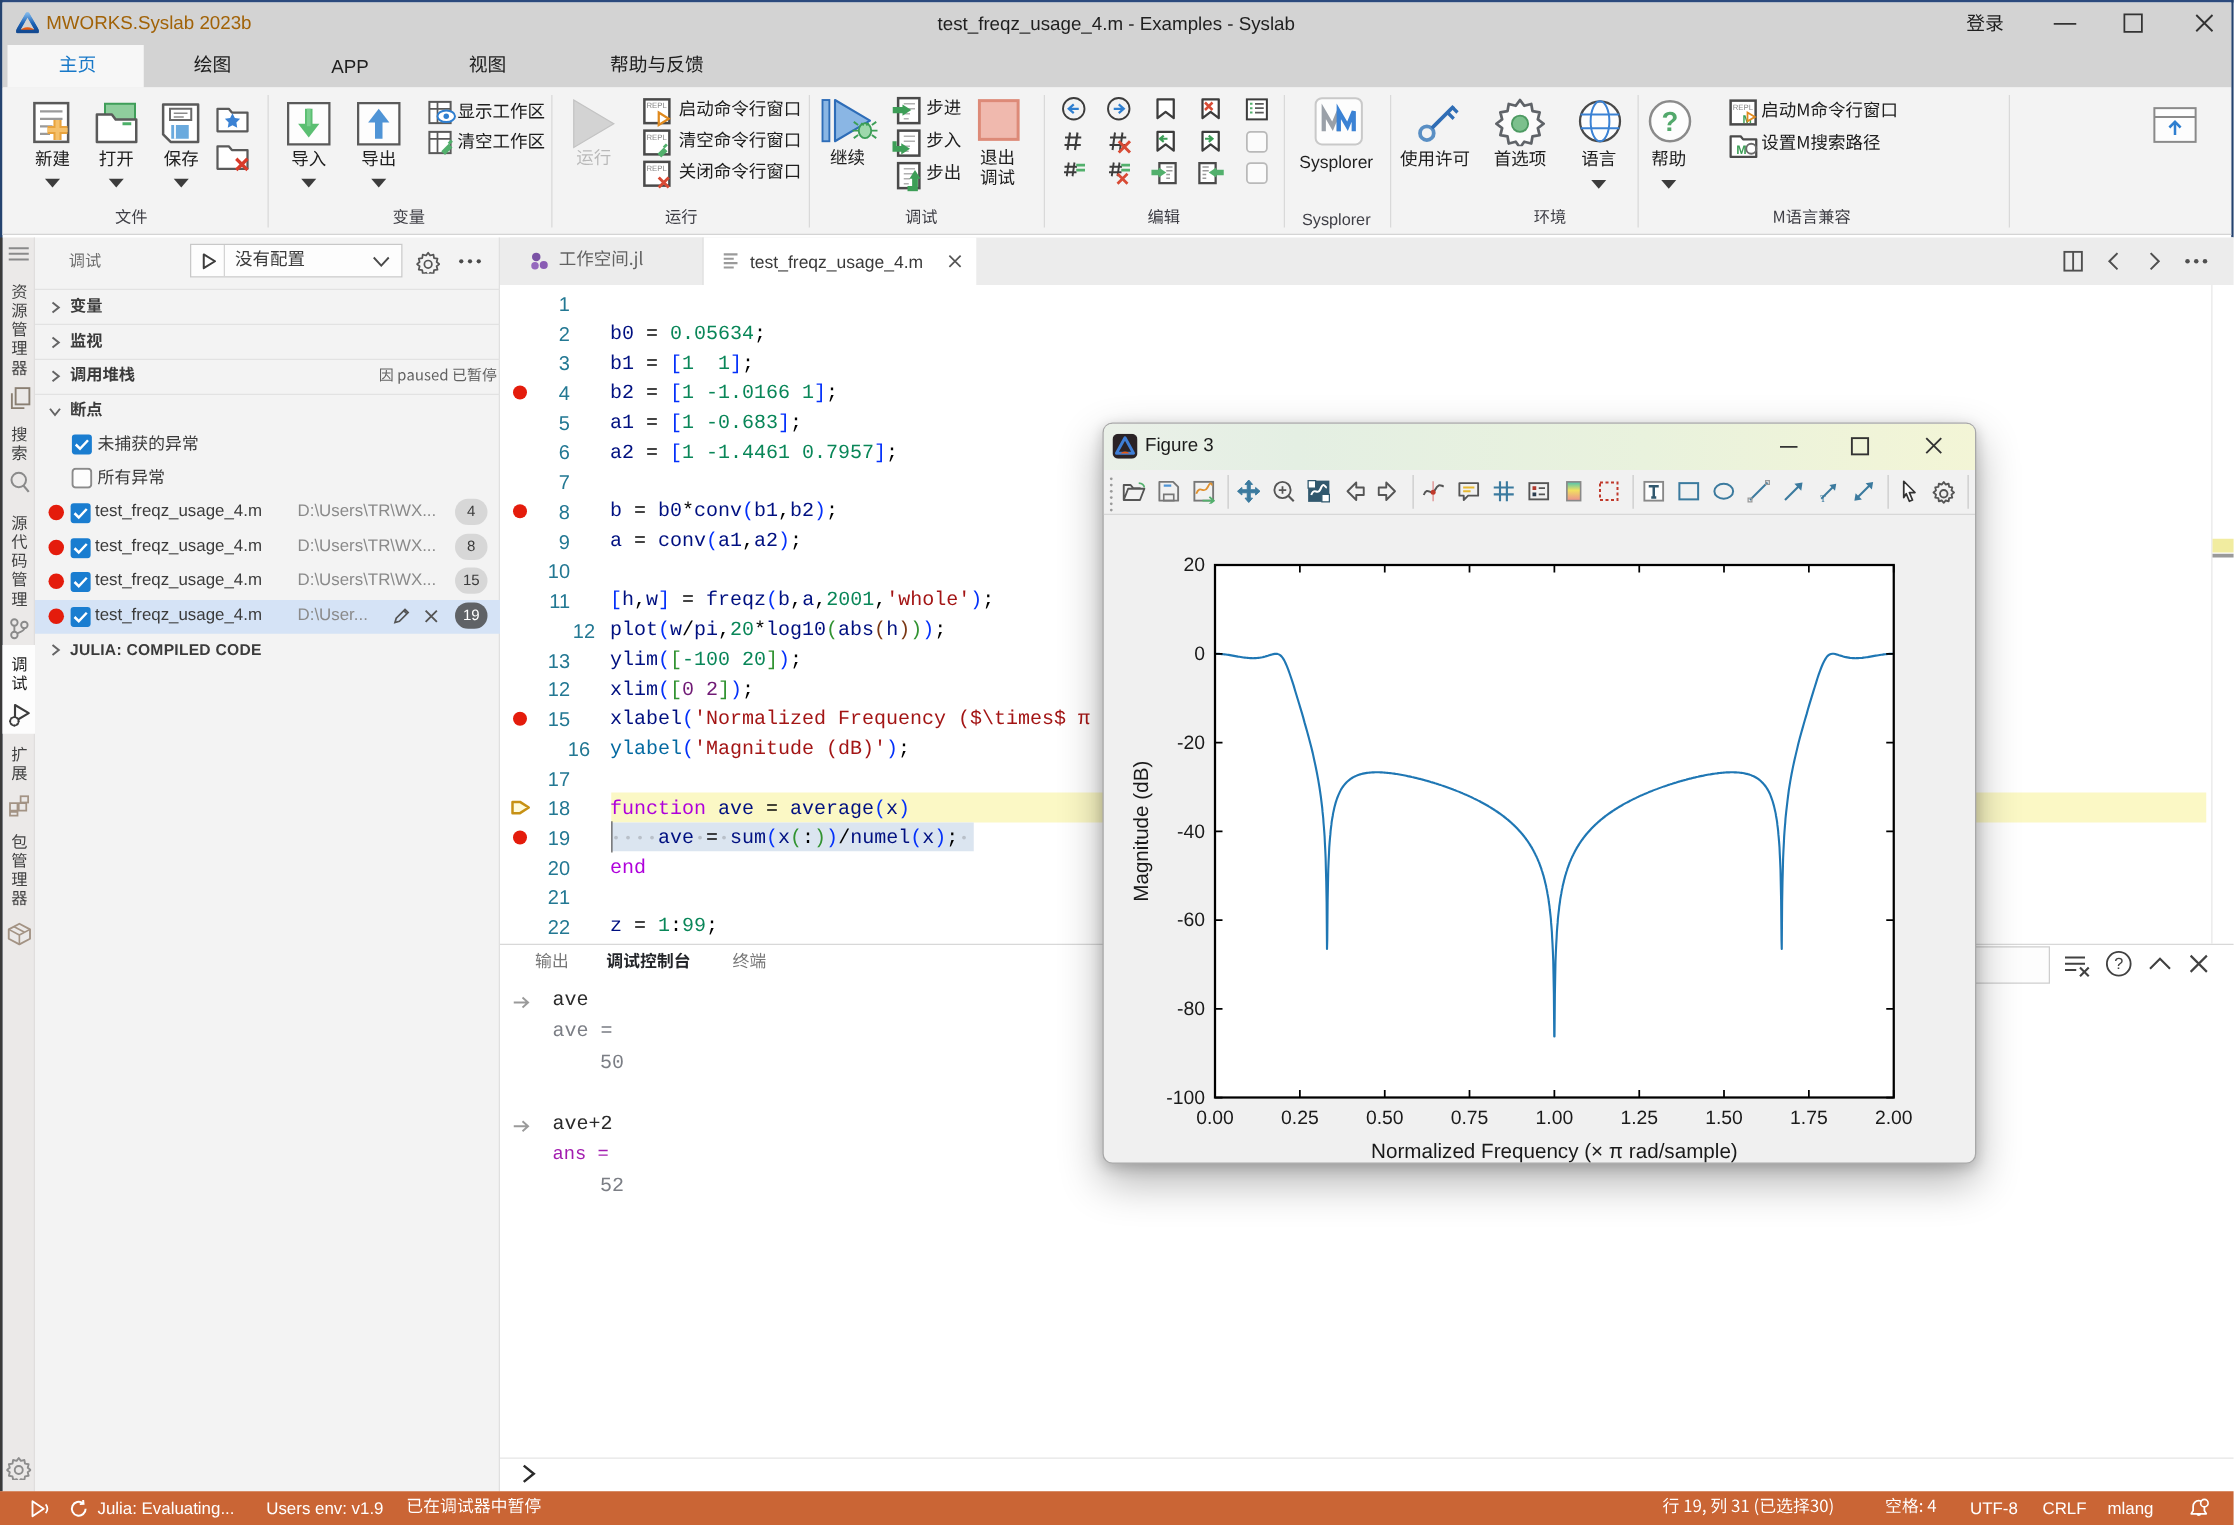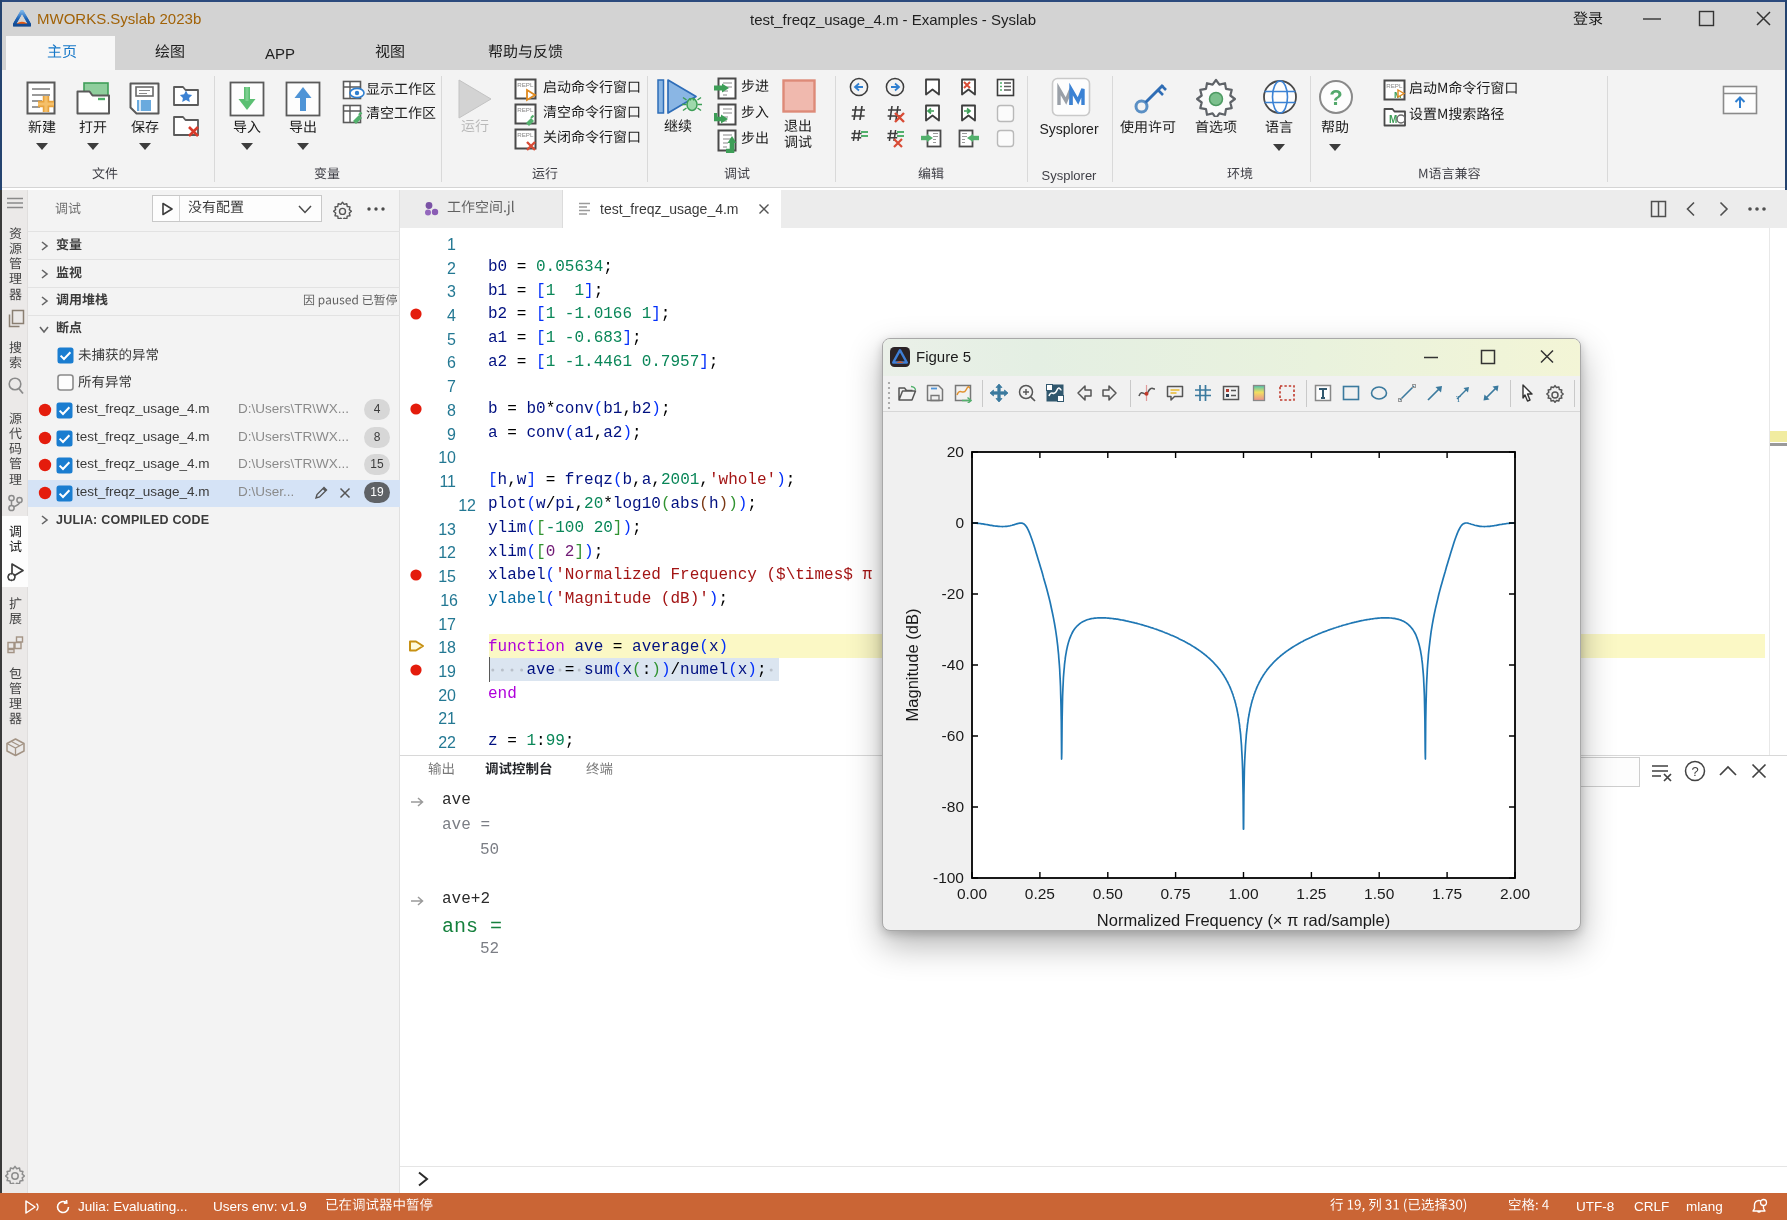--- a/index.html
+++ b/index.html
@@ -1029,21 +1029,21 @@
     <div class="a ln" style="left:406px;top:470.1px">11</div>
     <div class="a mono" style="left:488.0px;top:469.4px;font-size:16px;line-height:23.73px;white-space:pre"><span style="color:#0431fa">[</span><span style="color:#001080">h</span><span style="color:#000000">,</span><span style="color:#001080">w</span><span style="color:#0431fa">]</span><span style="color:#000000">&nbsp;=&nbsp;</span><span style="color:#001080">freqz</span><span style="color:#0431fa">(</span><span style="color:#001080">b</span><span style="color:#000000">,</span><span style="color:#001080">a</span><span style="color:#000000">,</span><span style="color:#098658">2001</span><span style="color:#000000">,</span><span style="color:#a31515">'whole'</span><span style="color:#0431fa">)</span><span style="color:#000000">;</span></div>
     <div class="a ln" style="left:426px;top:493.8px">12</div>
     <div class="a mono" style="left:488.0px;top:493.1px;font-size:16px;line-height:23.73px;white-space:pre"><span style="color:#001080">plot</span><span style="color:#0431fa">(</span><span style="color:#001080">w</span><span style="color:#000000">/</span><span style="color:#001080">pi</span><span style="color:#000000">,</span><span style="color:#098658">20</span><span style="color:#000000">*</span><span style="color:#001080">log10</span><span style="color:#319331">(</span><span style="color:#001080">abs</span><span style="color:#7b3814">(</span><span style="color:#001080">h</span><span style="color:#7b3814">)</span><span style="color:#319331">)</span><span style="color:#0431fa">)</span><span style="color:#000000">;</span></div>
     <div class="a ln" style="left:406px;top:517.6px">13</div>
     <div class="a mono" style="left:488.0px;top:516.9px;font-size:16px;line-height:23.73px;white-space:pre"><span style="color:#001080">ylim</span><span style="color:#0431fa">(</span><span style="color:#319331">[</span><span style="color:#098658">-100&nbsp;20</span><span style="color:#319331">]</span><span style="color:#0431fa">)</span><span style="color:#000000">;</span></div>
     <div class="a ln" style="left:406px;top:541.3px">12</div>
     <div class="a mono" style="left:488.0px;top:540.6px;font-size:16px;line-height:23.73px;white-space:pre"><span style="color:#001080">xlim</span><span style="color:#0431fa">(</span><span style="color:#319331">[</span><span style="color:#701a75">0&nbsp;2</span><span style="color:#319331">]</span><span style="color:#0431fa">)</span><span style="color:#000000">;</span></div>
     <div class="a ln" style="left:406px;top:565.0px">15</div>
     <div class="a mono" style="left:488.0px;top:564.3px;font-size:16px;line-height:23.73px;white-space:pre"><span style="color:#001080">xlabel</span><span style="color:#0431fa">(</span><span style="color:#a31515">'Normalized&nbsp;Frequency&nbsp;($\times$&nbsp;π&nbsp;rad/sample)'</span><span style="color:#0431fa">)</span><span style="color:#000000">;</span></div>
-    <div class="a ln" style="left:408px;top:588.8px">16</div>
+    <div class="a ln" style="left:422px;top:588.8px">16</div>
     <div class="a mono" style="left:488.0px;top:588.0px;font-size:16px;line-height:23.73px;white-space:pre"><span style="color:#0369a1">ylabel</span><span style="color:#0431fa">(</span><span style="color:#a31515">'Magnitude&nbsp;(dB)'</span><span style="color:#0431fa">)</span><span style="color:#000000">;</span></div>
     <div class="a ln" style="left:406px;top:612.5px">17</div>
     <div class="a ln" style="left:406px;top:636.2px">18</div>
     <div class="a mono" style="left:488.0px;top:635.5px;font-size:16px;line-height:23.73px;white-space:pre"><span style="color:#af00db">function</span><span style="color:#000000">&nbsp;</span><span style="color:#001080">ave</span><span style="color:#000000">&nbsp;=&nbsp;</span><span style="color:#001080">average</span><span style="color:#0431fa">(</span><span style="color:#001080">x</span><span style="color:#0431fa">)</span></div>
     <div class="a ln" style="left:406px;top:659.9px">19</div>
     <div class="a mono" style="left:488.0px;top:659.2px;font-size:16px;line-height:23.73px;white-space:pre"><span style="color:#000000">&nbsp;&nbsp;&nbsp;&nbsp;</span><span style="color:#001080">ave</span><span style="color:#000000">&nbsp;=&nbsp;</span><span style="color:#001080">sum</span><span style="color:#0431fa">(</span><span style="color:#001080">x</span><span style="color:#319331">(</span><span style="color:#000000">:</span><span style="color:#319331">)</span><span style="color:#0431fa">)</span><span style="color:#000000">/</span><span style="color:#001080">numel</span><span style="color:#0431fa">(</span><span style="color:#001080">x</span><span style="color:#0431fa">)</span><span style="color:#000000">;</span></div>
     <div class="a ln" style="left:406px;top:683.7px">20</div>
     <div class="a mono" style="left:488.0px;top:683.0px;font-size:16px;line-height:23.73px;white-space:pre"><span style="color:#af00db">end</span></div>
     <div class="a ln" style="left:406px;top:707.4px">21</div>
     <div class="a ln" style="left:406px;top:731.1px">22</div>
@@ -1106,21 +1106,21 @@
     <svg class="a" style="left:410px;top:795px" width="16" height="14">
       <path d="M1 7 h11 M8 3 l4.5 4 L8 11" fill="none" stroke="#9a9a9a" stroke-width="1.5"></path>
     </svg>
     <div class="a mono" style="left:442px;top:791px;font-size:16px;color:#2b2b2b">ave</div>
     <div class="a mono" style="left:442px;top:816px;font-size:16px;color:#7b7e85">ave =</div>
     <div class="a mono" style="left:480px;top:841px;font-size:16px;color:#7b7e85">50</div>
     <svg class="a" style="left:410px;top:894px" width="16" height="14">
       <path d="M1 7 h11 M8 3 l4.5 4 L8 11" fill="none" stroke="#9a9a9a" stroke-width="1.5"></path>
     </svg>
     <div class="a mono" style="left:442px;top:890px;font-size:16px;color:#2b2b2b">ave+2</div>
-    <div class="a mono" style="left:442px;top:915px;font-size:20px;color:#15803d">ans =</div>
+    <div class="a mono" style="left:442px;top:915px;font-size:15px;color:#a21caf">ans =</div>
     <div class="a mono" style="left:480px;top:940px;font-size:16px;color:#7b7e85">52</div>
     <div class="a" style="left:400px;top:1166px;width:1387px;height:27px;background:#fff;border-top:1px solid #e5e5e5"></div>
     <svg class="a" style="left:414px;top:1170px" width="18" height="18">
       <path d="M5 2.5 L13 9 L5 15.5" fill="none" stroke="#2b2b2b" stroke-width="2"></path>
     </svg>
     <div class="a" style="left:0;top:1193px;width:1787px;height:27px;background:#ca6535"></div>
     <svg class="a" style="left:22px;top:1198px" width="20" height="18">
 <path d="M4 3 L13 9 L4 15 Z" fill="none" stroke="#fff" stroke-width="1.5" stroke-linejoin="round"></path>
 <path d="M14.5 5.5 a5 5 0 0 1 0 7" fill="none" stroke="#fff" stroke-width="1.4"></path>
     </svg>
@@ -1176,21 +1176,21 @@
     </svg>
     <div class="a" style="left:882px;top:338px;width:699px;height:593px;border-radius:8px;overflow:hidden;border:1px solid #a8a8a8;box-shadow:0 14px 34px rgba(0,0,0,0.3),0 3px 10px rgba(0,0,0,0.18);background:#f0f0f0">
 <div style="position:absolute;left:0;top:0;width:699px;height:37px;background:linear-gradient(90deg,#eaf0e8 0%,#e4efe3 22%,#e9f2dd 62%,#f3f5d6 100%)"></div>
 <div style="position:absolute;left:0;top:37px;width:699px;height:36px;background:#f1f1f1;border-bottom:1px solid #d7d7d7"></div>
 </div>
     <svg class="a" style="left:890px;top:347px" width="20" height="20">
 <rect x="0" y="0" width="20" height="20" rx="4.5" fill="#2a2326"></rect>
 <path d="M10 3.2 L16.8 15.5 L3.2 15.5 Z" fill="none" stroke="#3f7fd6" stroke-width="2.4" stroke-linejoin="round"></path>
 <path d="M6.2 15.8 A5.5 5.5 0 0 1 13.8 15.8 Z" fill="#e8590f"></path>
 </svg>
-    <div class="a" style="left:916px;top:348px;font-size:15px;color:#1b1b1b">Figure 5</div>
+    <div class="a" style="left:916px;top:348px;font-size:15px;color:#1b1b1b">Figure 3</div>
     <svg class="a" style="left:1422px;top:349px" width="140" height="16">
 <path d="M2 8.5 H16" stroke="#333" stroke-width="1.5" fill="none"></path>
 <rect x="59.5" y="1.5" width="13" height="13" fill="none" stroke="#333" stroke-width="1.5"></rect>
 <path d="M119 1.5 L131 13.5 M131 1.5 L119 13.5" stroke="#333" stroke-width="1.5" fill="none"></path>
     </svg>
     <svg class="a" style="left:886px;top:379px" width="8" height="34">
       <circle cx="3" cy="4" r="1.1" fill="#9a9a9a"></circle>
       <circle cx="3" cy="9" r="1.1" fill="#9a9a9a"></circle>
       <circle cx="3" cy="14" r="1.1" fill="#9a9a9a"></circle>
       <circle cx="3" cy="19" r="1.1" fill="#9a9a9a"></circle>

